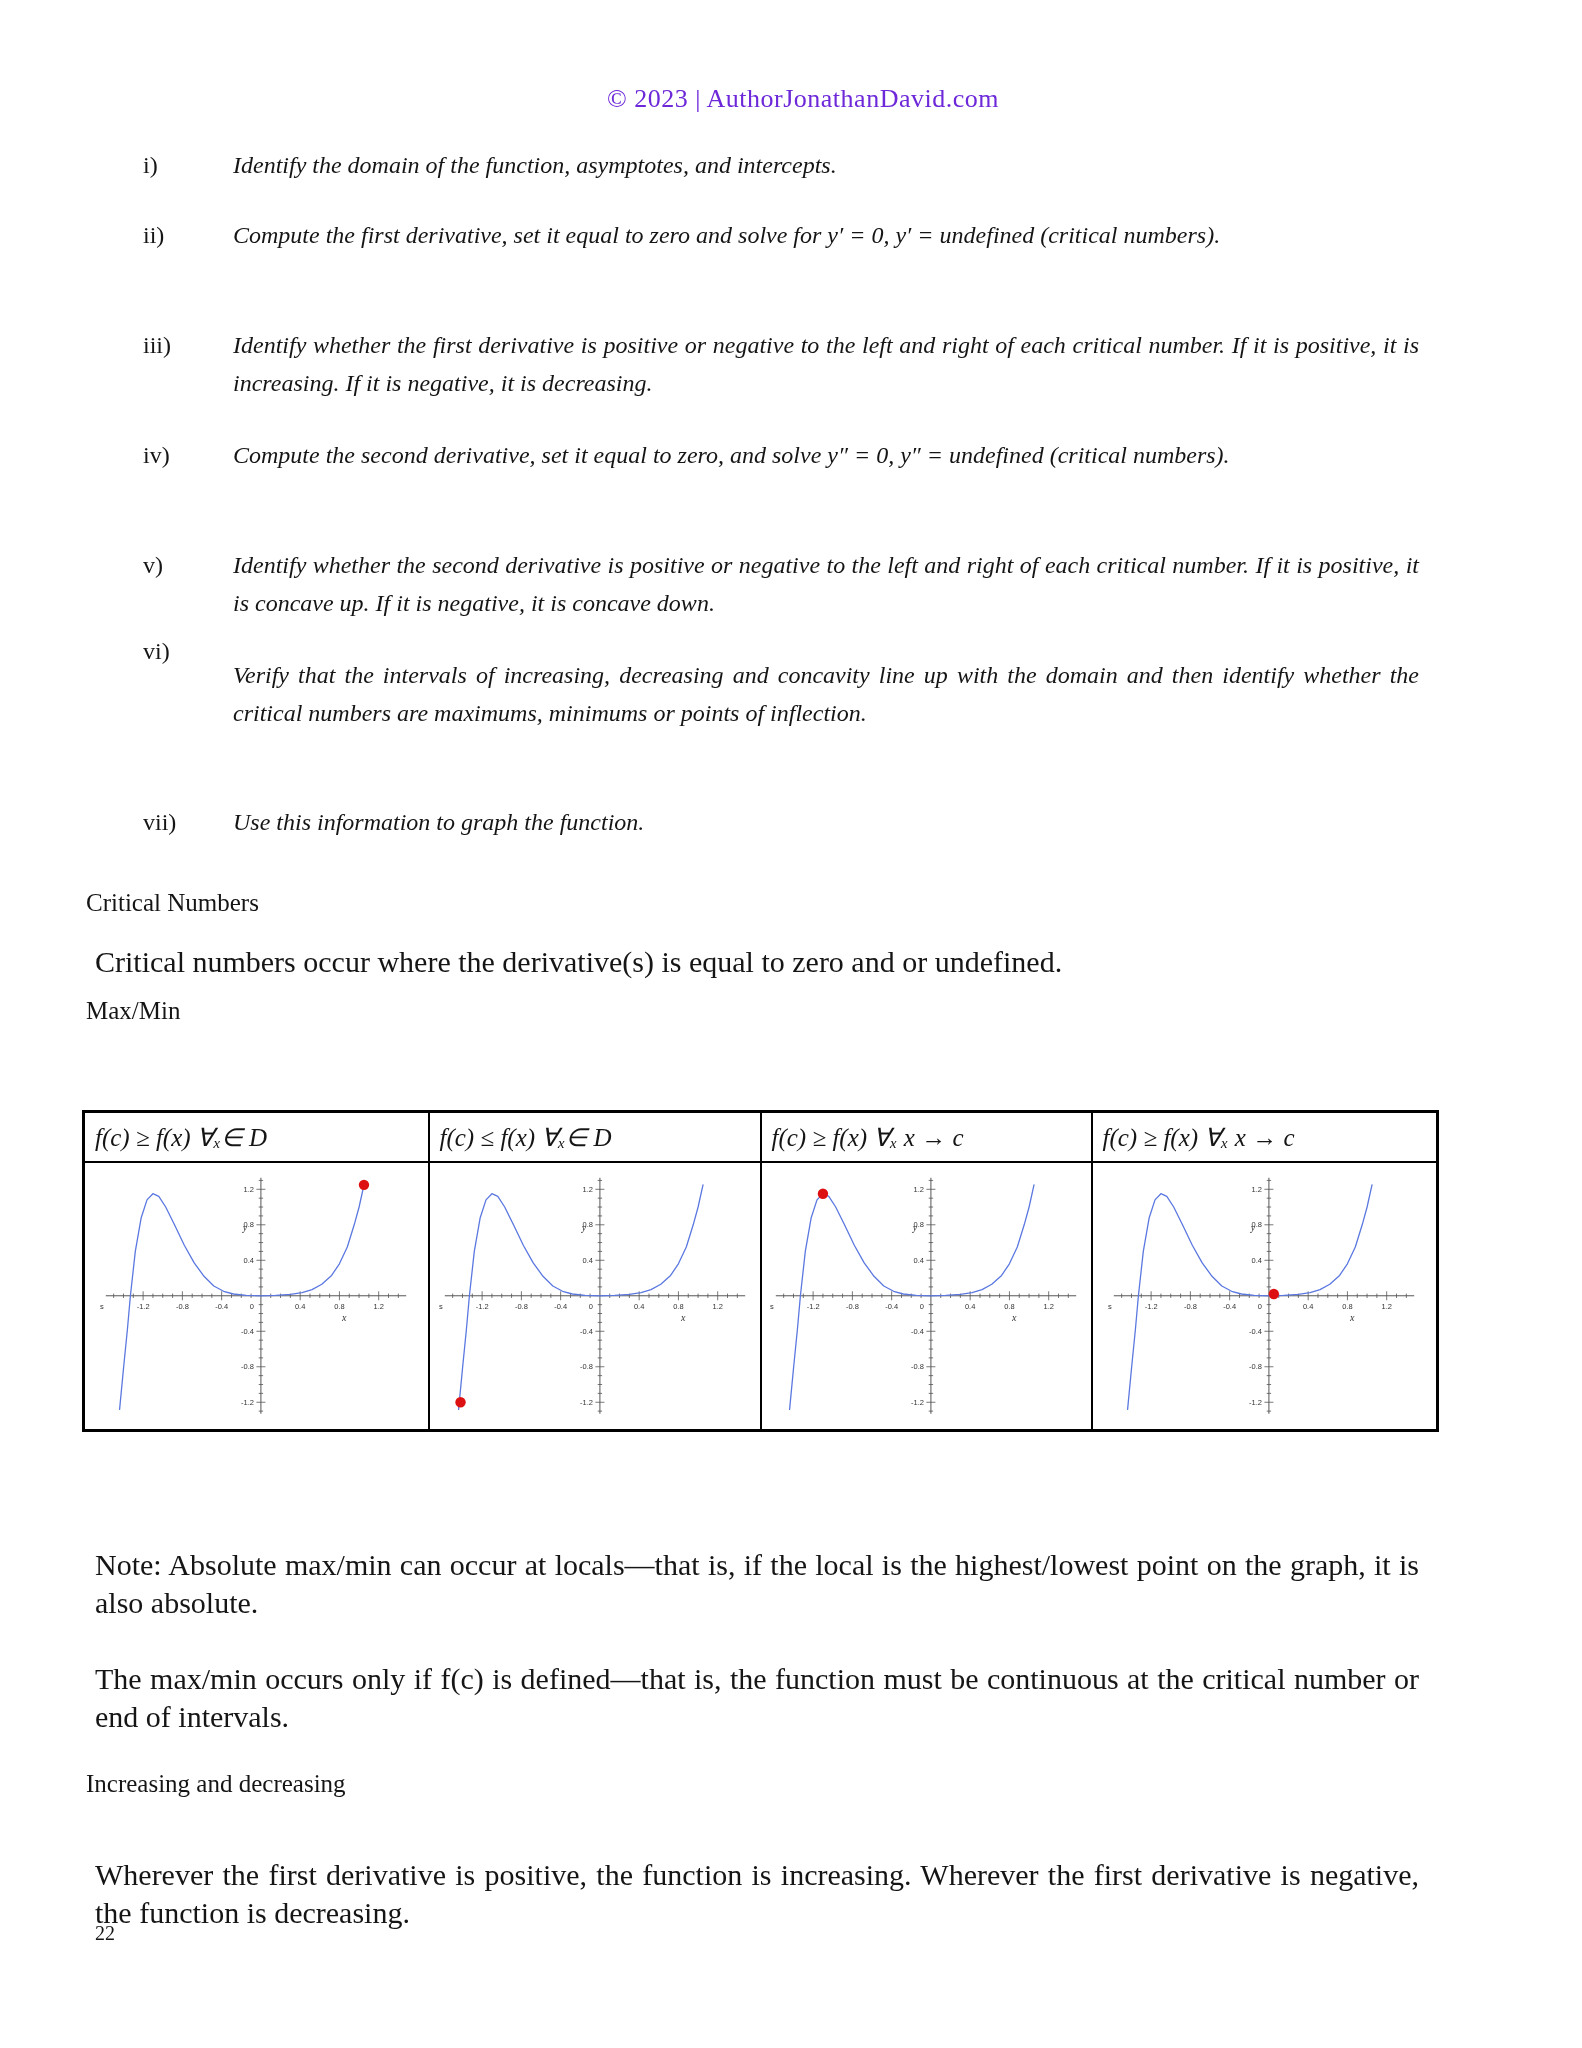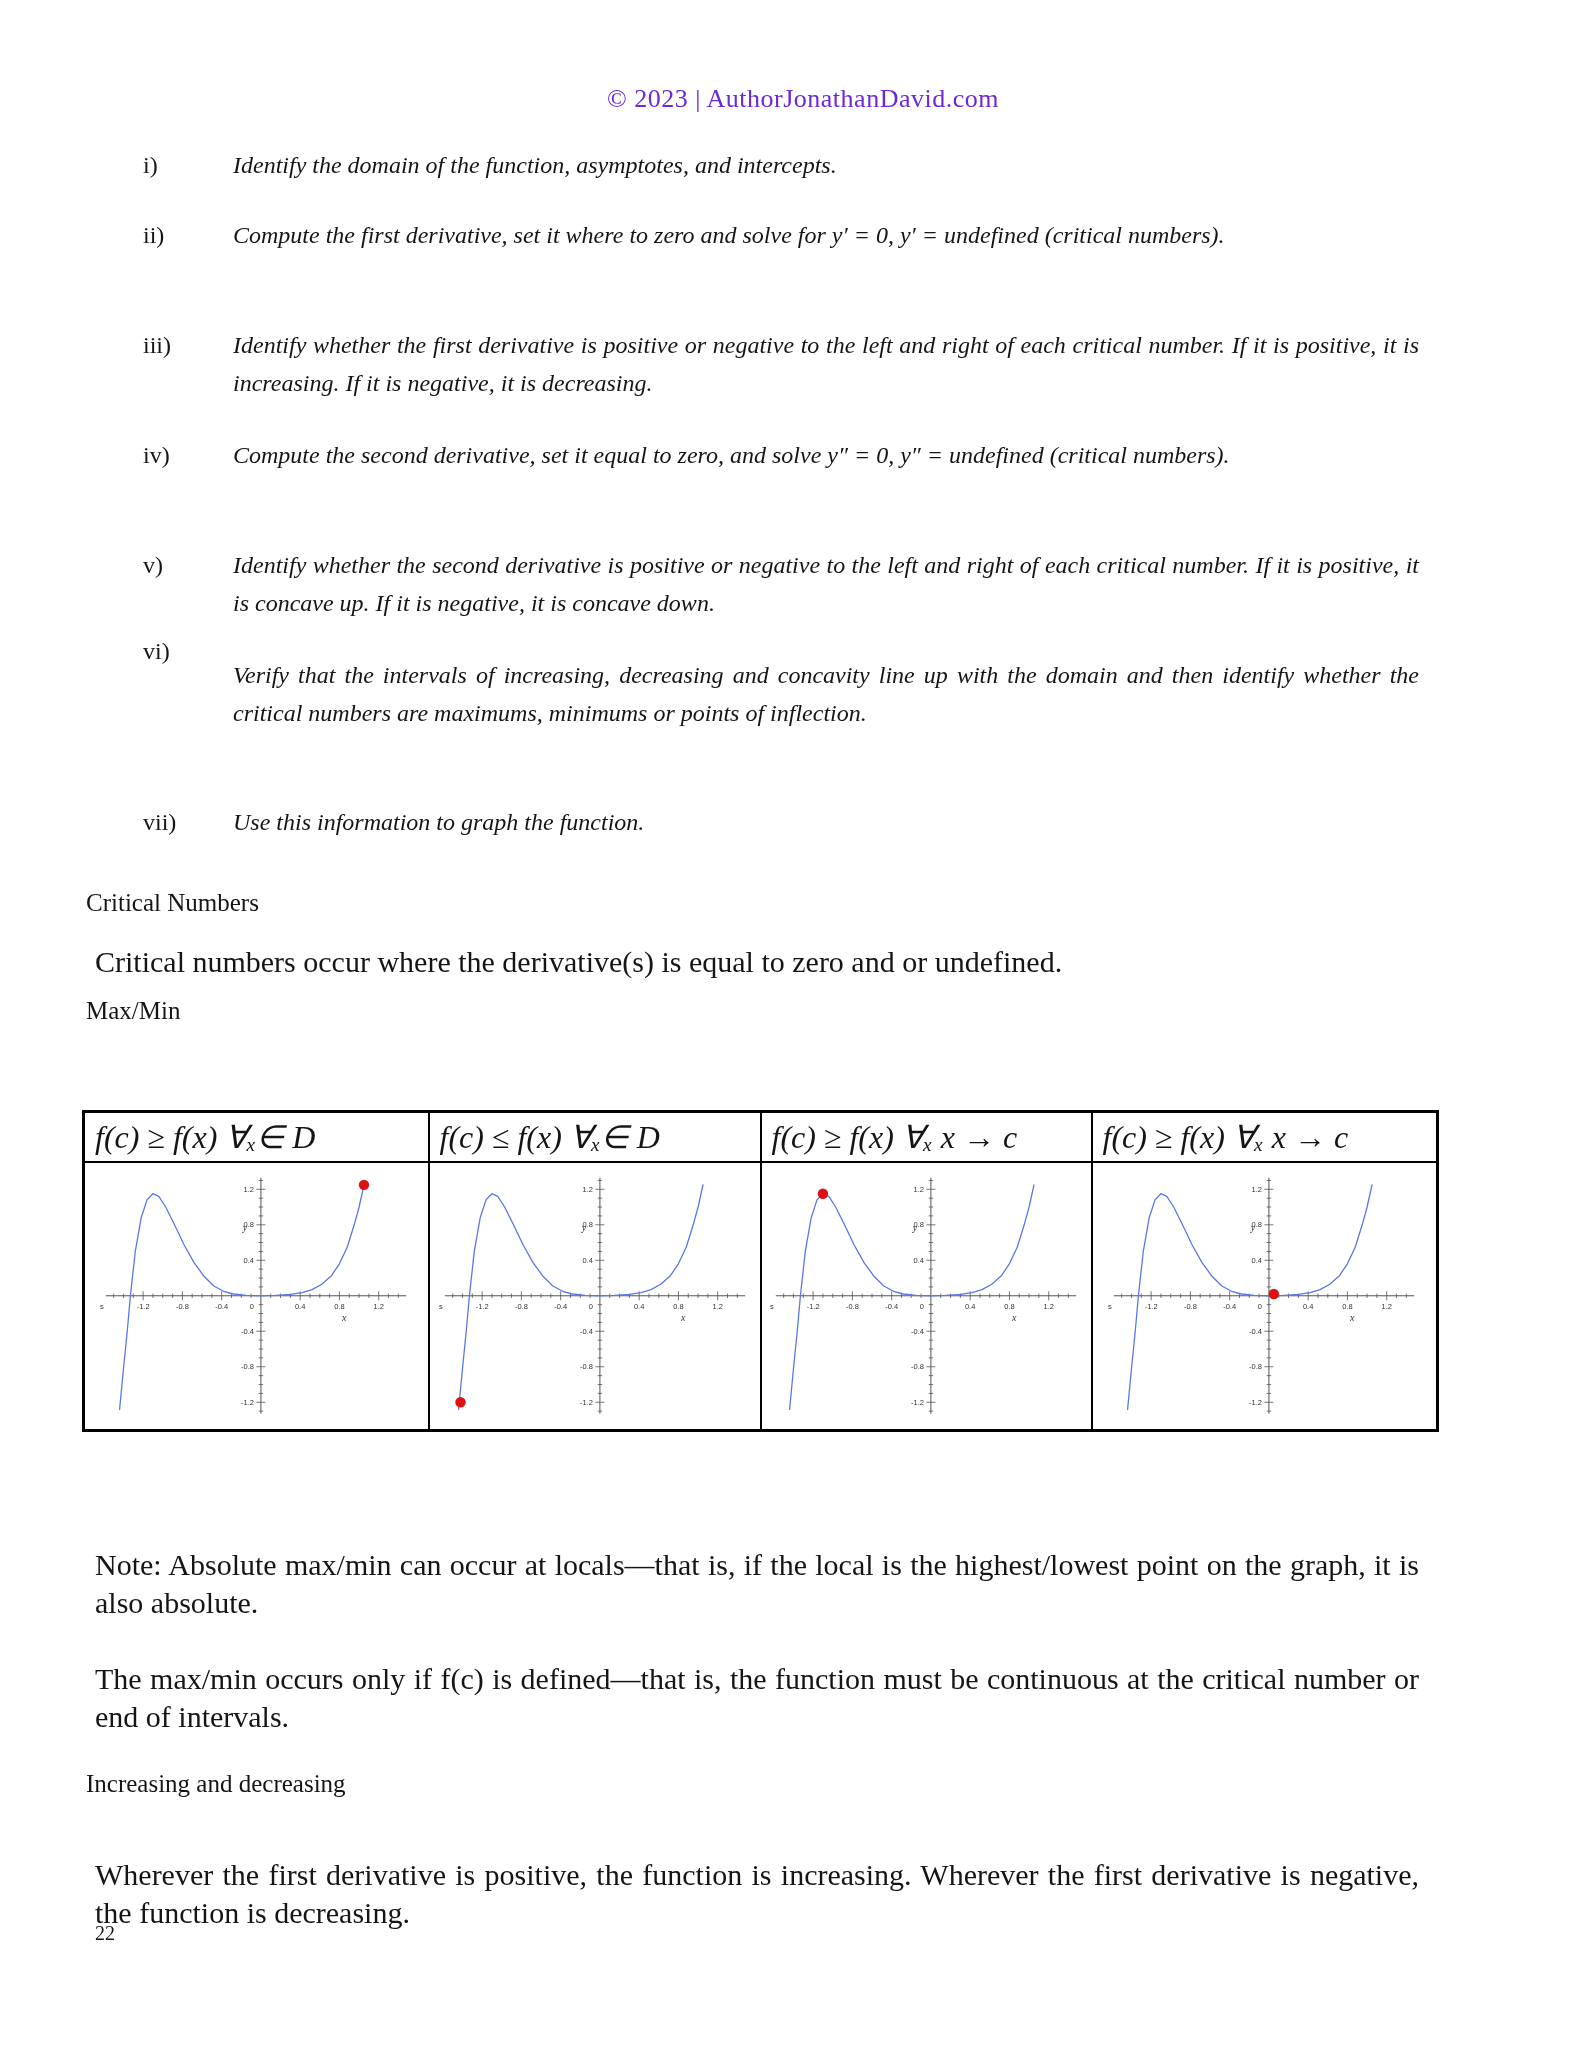--- a/index.html
+++ b/index.html
@@ -34,41 +34,41 @@
     border-collapse:collapse; table-layout:fixed;
     border:3px solid #000;
   }
   table.maxmin td { border:2px solid #000; overflow:hidden; }
   td.hdr {
     height:86px; vertical-align:top; text-align:center;
     font-size:27px; padding-top:7px;
   }
   td.formula {
     height:44px; vertical-align:middle; text-align:left;
-    font-size:32px; font-style:italic; padding:2px 4px 2px 10px;
+    font-size:25px; font-style:italic; padding:2px 4px 2px 10px;
     white-space:nowrap;
   }
   td.graphcell {
     height:266px; text-align:center; vertical-align:middle; padding:0;
   }
   .pagenum { left:95px; top:1922px; font-size:20px; }
   svg text { font-family:"Liberation Sans", sans-serif; }
   svg .axlabel { font-family:"Liberation Serif", serif; font-style:italic; }
 </style>
 </head>
 <body>
 
 <div class="abs copyright">© 2023 | AuthorJonathanDavid.com</div>
 
 <div>
   <span class="abs step-num" style="top:146px">i)</span>
   <div class="abs step-text" style="top:146px">Identify the domain of the function, asymptotes, and intercepts.</div>
 
   <span class="abs step-num" style="top:216px">ii)</span>
-  <div class="abs step-text" style="top:216px">Compute the first derivative, set it where to zero and solve for y′ = 0, y′ = undefined (critical numbers).</div>
+  <div class="abs step-text" style="top:216px">Compute the first derivative, set it equal to zero and solve for y′ = 0, y′ = undefined (critical numbers).</div>
 
   <span class="abs step-num" style="top:326px">iii)</span>
   <div class="abs step-text" style="top:326px">Identify whether the first derivative is positive or negative to the left and right of each critical number. If it is positive, it is increasing. If it is negative, it is decreasing.</div>
 
   <span class="abs step-num" style="top:436px">iv)</span>
   <div class="abs step-text" style="top:436px">Compute the second derivative, set it equal to zero, and solve y″ = 0, y″ = undefined (critical numbers).</div>
 
   <span class="abs step-num" style="top:546px">v)</span>
   <div class="abs step-text" style="top:546px">Identify whether the second derivative is positive or negative to the left and right of each critical number. If it is positive, it is concave up. If it is negative, it is concave down.</div>
 

